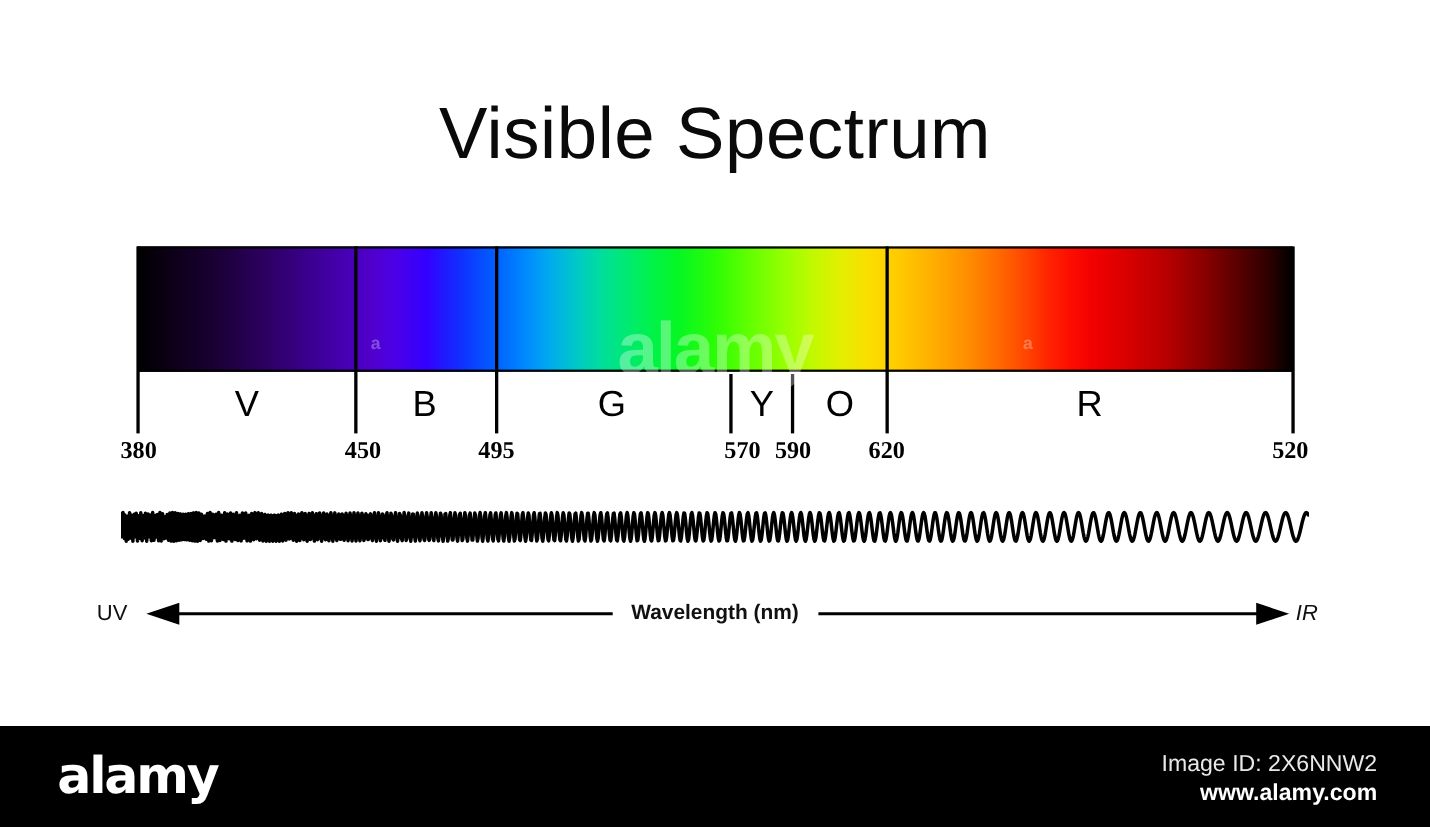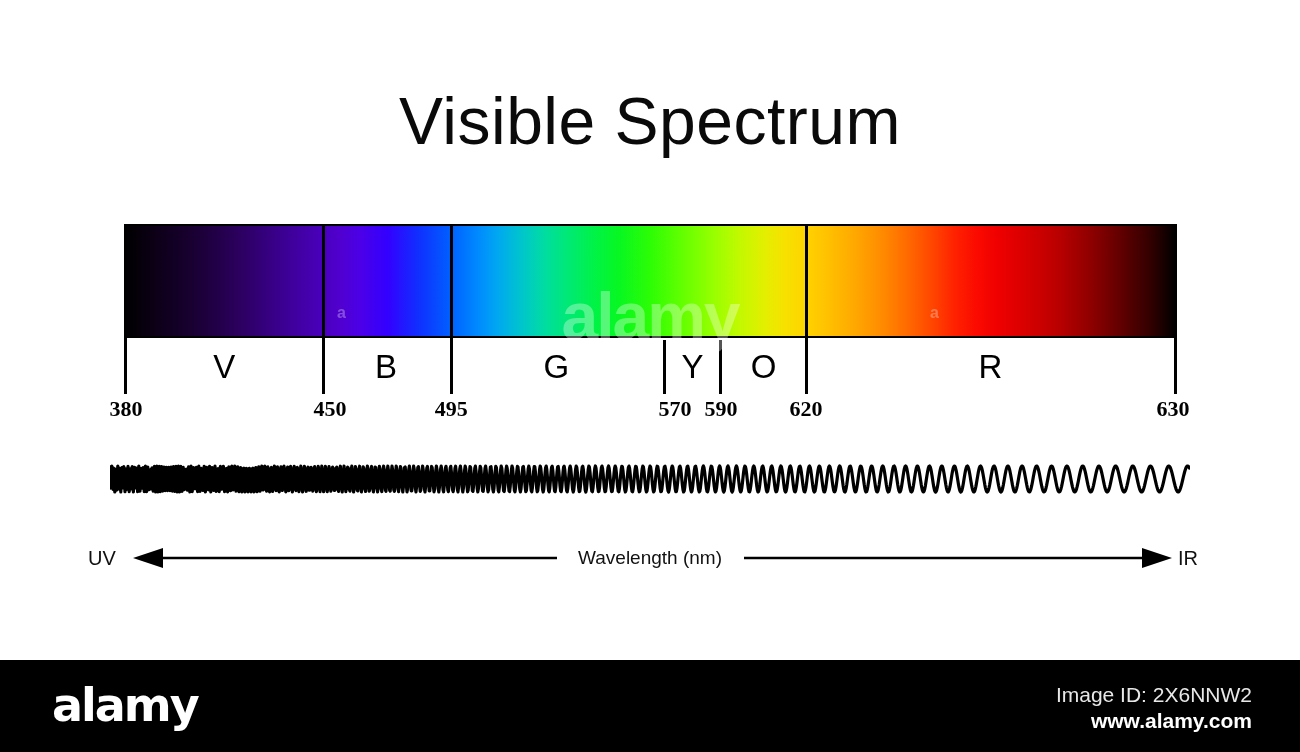--- a/index.html
+++ b/index.html
@@ -94,24 +94,24 @@
   .wave-wrap{position:absolute;left:110px;top:448px;width:1080px;height:62px;}
 
   
   .axis-row{position:absolute;left:0;top:540px;width:1300px;height:36px;padding-left:20px;}
   .axis-label{
     position:absolute;top:0;
     font-size:20px;font-weight:400;color:#111;
     line-height:36px;
   }
   .axis-uv{left:88px;}
-  .axis-ir{left:1178px;}
+  .axis-ir{left:1178px;font-style:italic;}
   .axis-center{
     position:absolute;left:0;top:0;width:1300px;text-align:center;
-    font-size:19px;font-weight:400;color:#111;line-height:36px;
+    font-size:19px;font-weight:700;color:#111;line-height:36px;
   }
 
   
   .wm-center{
     position:absolute;left:0;top:283px;width:1300px;
     text-align:center;
     font-size:66px;font-weight:700;
     color:rgba(255,255,255,0.33);
     letter-spacing:-2px;
     pointer-events:none;
@@ -167,21 +167,21 @@
       <div class="tick-label" style="left: 330px;">450</div>
       <div class="tick" style="left: 449.851px; top: 224px; height: 170px;"></div>
       <div class="tick-label" style="left: 451.351px;">495</div>
       <div class="tick" style="left: 662.689px; top: 340px; height: 54px;"></div>
       <div class="tick-label" style="left: 675px;">570</div>
       <div class="tick" style="left: 719.446px; top: 340px; height: 54px;"></div>
       <div class="tick-label" style="left: 720.946px;">590</div>
       <div class="tick" style="left: 804.581px; top: 224px; height: 170px;"></div>
       <div class="tick-label" style="left: 806.081px;">620</div>
       <div class="tick" style="left: 1173.5px; top: 224px; height: 170px;"></div>
-      <div class="tick-label" style="left: 1173px;">630</div>
+      <div class="tick-label" style="left: 1173px;">520</div>
     </div>
   <div id="letters-layer">
       <div class="band-letter" style="left: 224.324px;">V</div>
       <div class="band-letter" style="left: 386.081px;">B</div>
       <div class="band-letter" style="left: 556.351px;">G</div>
       <div class="band-letter" style="left: 692.568px;">Y</div>
       <div class="band-letter" style="left: 763.514px;">O</div>
       <div class="band-letter" style="left: 990.541px;">R</div>
     </div>
 

